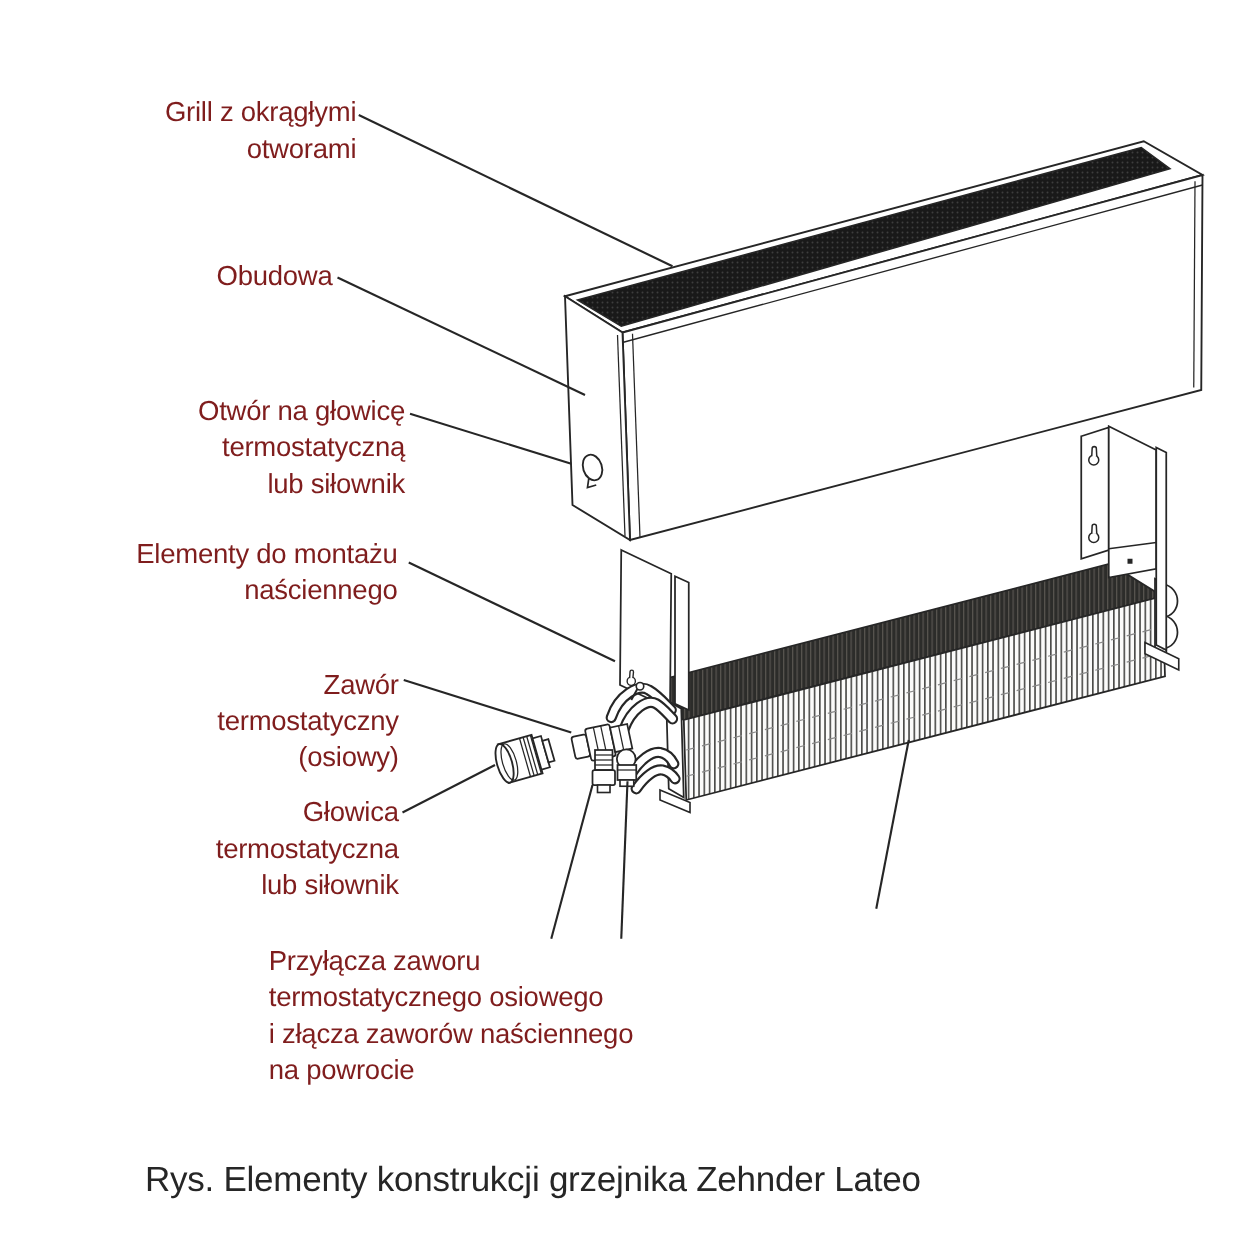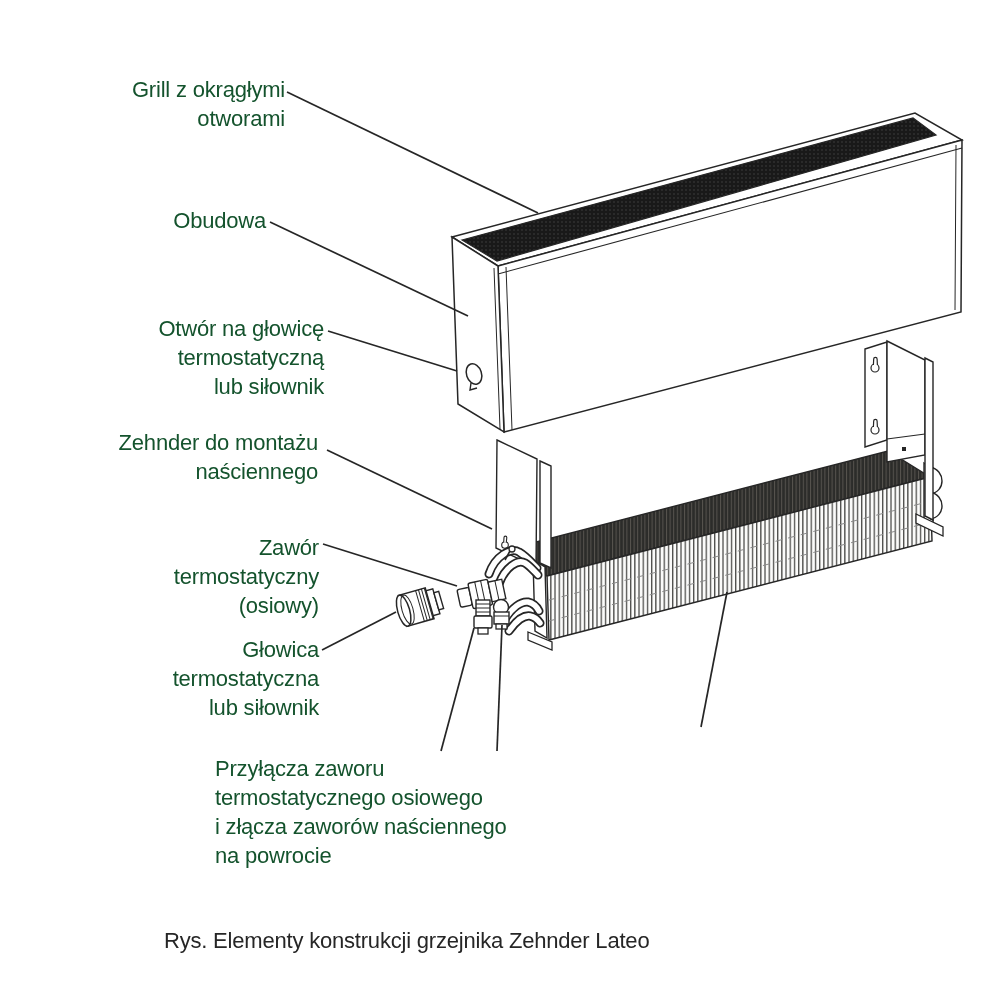--- a/index.html
+++ b/index.html
@@ -4,29 +4,29 @@
 <style>
   html,body{margin:0;padding:0;background:#ffffff;}
   .stage{
     position:relative;width:1000px;height:1000px;background:#ffffff;
     font-family:"Liberation Sans", sans-serif;color:#262626;overflow:hidden;
   }
   .stage svg{position:absolute;left:0;top:0;}
   .lbl{
     position:absolute;
     font-size:22px;line-height:29px;
-    color:#14532d;
+    color:#7f1d1d;
     white-space:pre-line;
     letter-spacing:-0.2px;
   }
   .lbl.right{text-align:right;}
   .lbl.left{text-align:left;}
   .caption{
     position:absolute;left:116px;top:928px;
-    font-size:22px;color:#262626;letter-spacing:-0.2px;margin-left:48px;
+    font-size:28px;color:#262626;letter-spacing:-0.2px;
   }
 </style>
 </head>
 <body>
 
 <div class="stage">
 
   <svg width="1000" height="1000" viewBox="0 0 1000 1000">
     <defs>
       <pattern id="pGrill" width="4" height="4" patternUnits="userSpaceOnUse">
@@ -166,21 +166,21 @@
 
   <div class="lbl right" style="right:715px;top:75px;">Grill z okrągłymi
 otworami</div>
 
   <div class="lbl right" style="right:734px;top:206px;">Obudowa</div>
 
   <div class="lbl right" style="right:676px;top:314px;text-align:right;">Otwór na głowicę
 termostatyczną
 lub siłownik</div>
 
-  <div class="lbl right" style="right:682px;top:428px;">Zehnder do montażu
+  <div class="lbl right" style="right:682px;top:428px;">Elementy do montażu
 naściennego</div>
 
   <div class="lbl right" style="right:681px;top:533px;">Zawór
 termostatyczny
 (osiowy)</div>
 
   <div class="lbl right" style="right:681px;top:635px;">Głowica
 termostatyczna
 lub siłownik</div>
 

